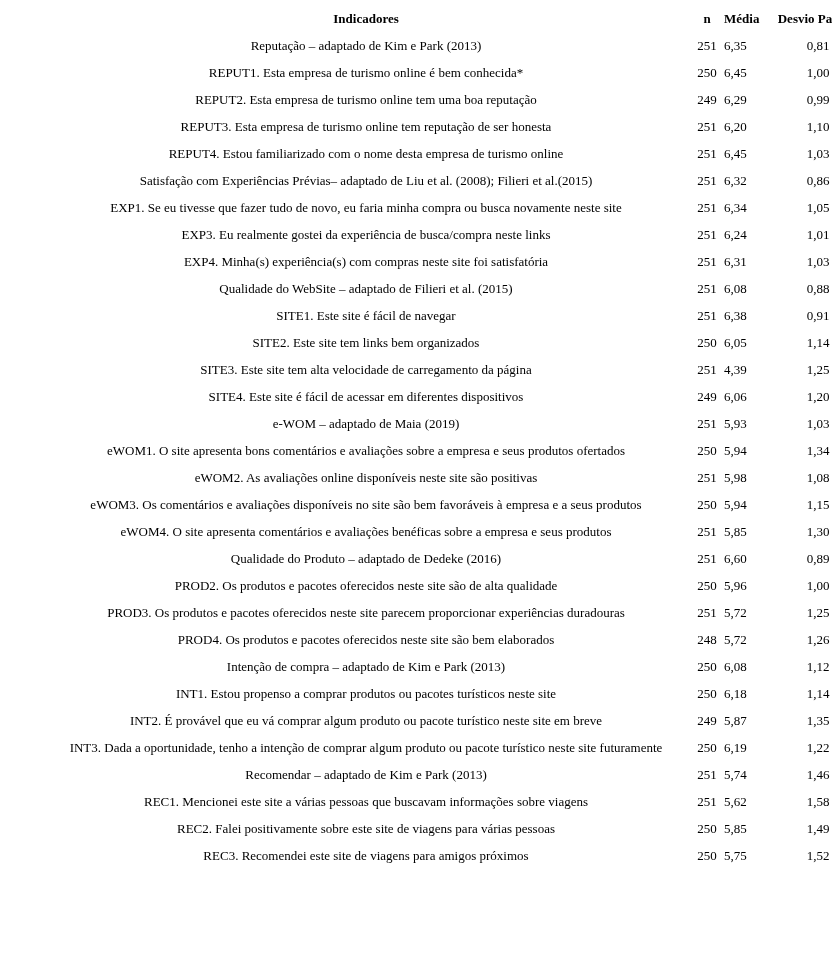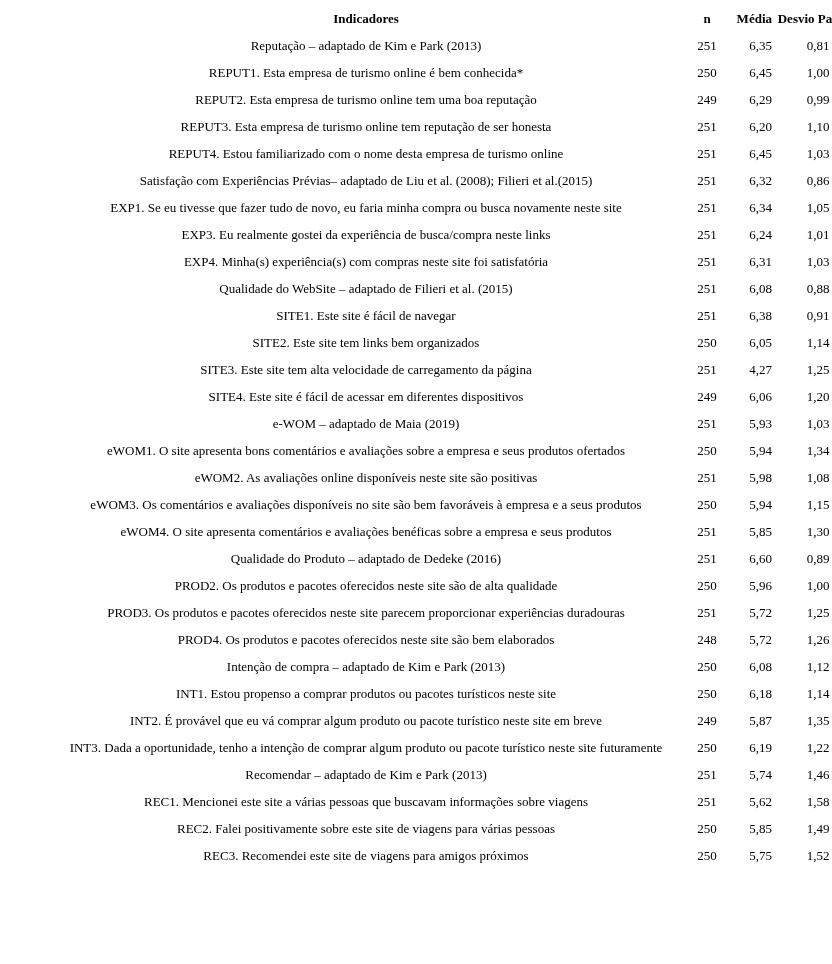--- a/index.html
+++ b/index.html
@@ -36,21 +36,21 @@
     th {
       font-weight: bold;
     }
     col.c-ind  { width: 648px; }
     col.c-n    { width: 34px; }
     col.c-mean { width: 48px; }
     col.c-sd   { width: 90px; }
     th.ind  { text-align: center; }
     td.ind  { text-align: center; }
     th.n, td.n { text-align: center; }
-    th.mean, td.mean { text-align: right; }
+    th.mean, td.mean { text-align: left; }
     th.sd, td.sd { text-align: center; padding-left: 2px; }
   </style>
 </head>
 <body>
 
 <div class="page">
   <table class="indicators">
     <colgroup>
       <col class="c-ind">
       <col class="c-n">
@@ -147,21 +147,21 @@
   <tr>
     <td class="ind">SITE2. Este site tem links bem organizados</td>
     <td class="n">250</td>
     <td class="mean">6,05</td>
     <td class="sd">1,14</td>
   </tr>
 
   <tr>
     <td class="ind">SITE3. Este site tem alta velocidade de carregamento da página</td>
     <td class="n">251</td>
-    <td class="mean">4,27</td>
+    <td class="mean">4,39</td>
     <td class="sd">1,25</td>
   </tr>
 
   <tr>
     <td class="ind">SITE4. Este site é fácil de acessar em diferentes dispositivos</td>
     <td class="n">249</td>
     <td class="mean">6,06</td>
     <td class="sd">1,20</td>
   </tr>
 

